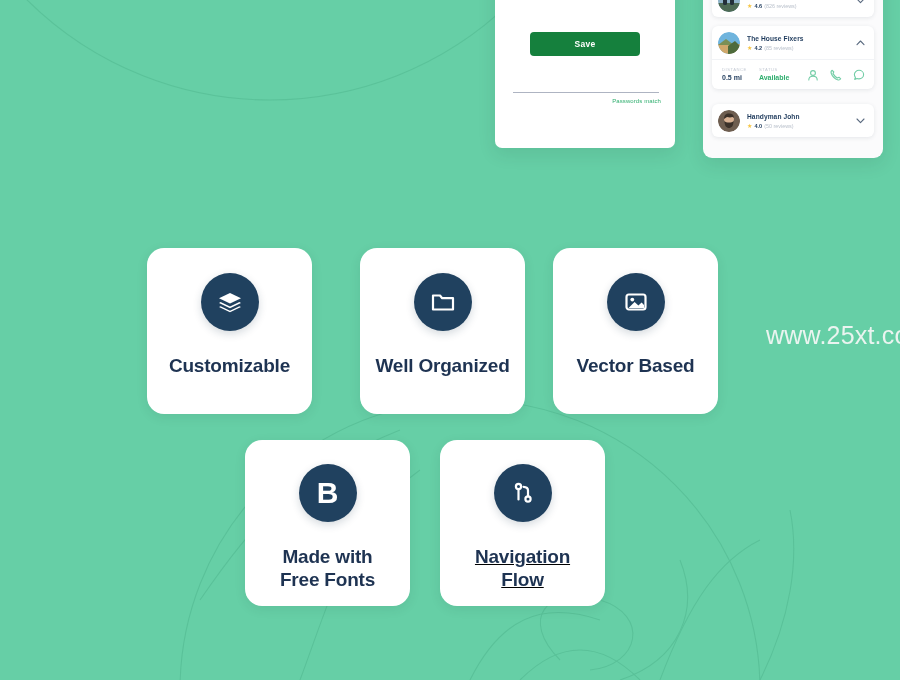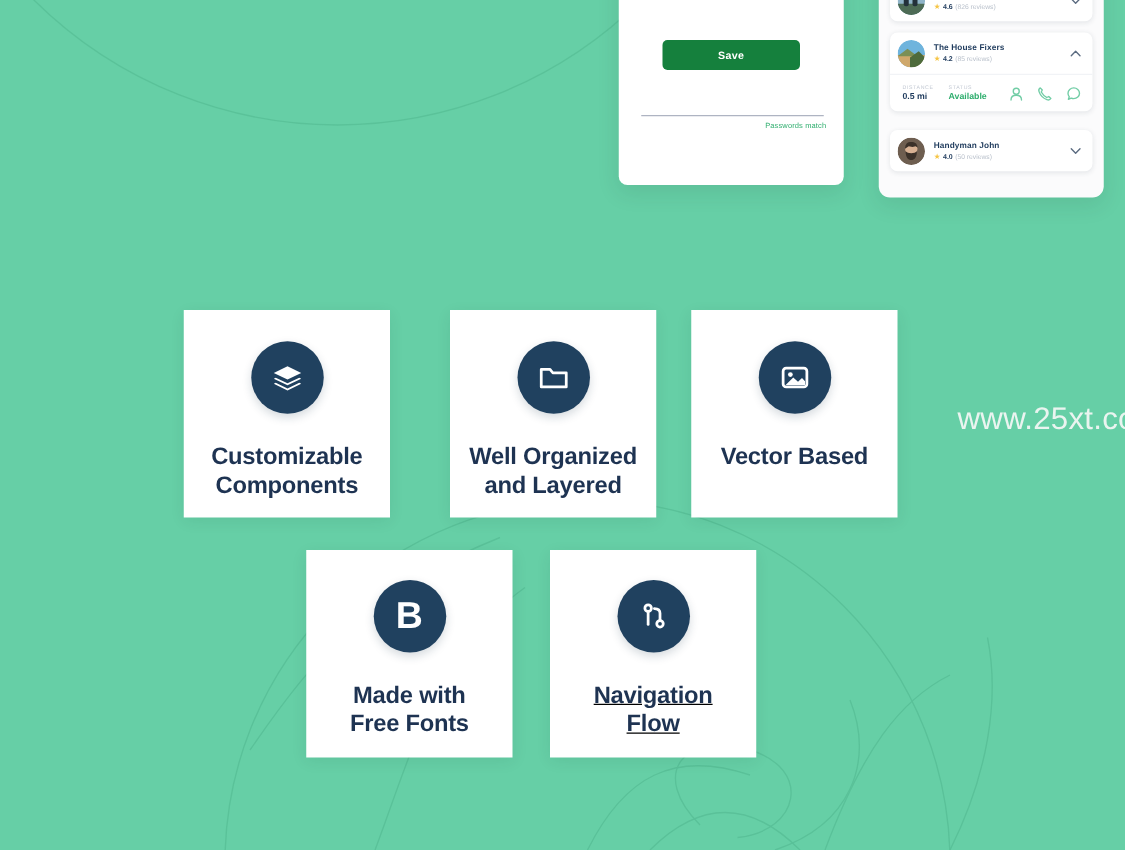--- a/index.html
+++ b/index.html
@@ -178,21 +178,21 @@
     display: flex;
     align-items: center;
     gap: 9px;
   }
   .act-icon { width: 14px; height: 14px; cursor: pointer; }
 
   
   .feature-card {
     position: absolute;
     background: #ffffff;
-    border-radius: 0;
+    border-radius: 17px;
     box-shadow: 0 3px 12px rgba(20,60,45,0.09);
     display: flex;
     flex-direction: column;
     align-items: center;
     box-sizing: border-box;
   }
   .feature-icon-circle {
     border-radius: 50%;
     background: #20415f;
     display: flex;
@@ -392,33 +392,31 @@
   <div class="feature-card" id="card-customizable">
     <div class="feature-icon-circle">
       <svg width="30" height="30" viewBox="0 0 30 30" fill="#ffffff">
         <path d="M15 6 L26 11.3 L15 16.6 L4 11.3 Z"></path>
         <path d="M5.6 15.1 L15 19.6 L24.4 15.1 L26 15.9 L15 21.2 L4 15.9 Z"></path>
         <path d="M5.6 19.2 L15 23.7 L24.4 19.2 L26 20 L15 25.3 L4 20 Z"></path>
       </svg>
     </div>
     <div class="feature-title">
       <div>Customizable</div>
-      <div>Components</div>
     </div>
   </div>
 
   <div class="feature-card" id="card-organized">
     <div class="feature-icon-circle">
       <svg width="30" height="30" viewBox="0 0 30 30" fill="none" stroke="#ffffff" stroke-width="2.2" stroke-linejoin="round" stroke-linecap="round">
         <path d="M5 22.5 L5 8.5 L12 8.5 L14.2 11.2 L25 11.2 L25 22.5 Z"></path>
       </svg>
     </div>
     <div class="feature-title">
       <div>Well Organized</div>
-      <div>and Layered</div>
     </div>
   </div>
 
   <div class="feature-card" id="card-vector">
     <div class="feature-icon-circle">
       <svg width="30" height="30" viewBox="0 0 30 30">
         <rect x="5.5" y="7.5" width="19" height="15" rx="2.4" fill="none" stroke="#ffffff" stroke-width="2.2"></rect>
         <circle cx="11.3" cy="12.6" r="1.9" fill="#ffffff"></circle>
         <path d="M7.5 21 L13.6 15 L17.4 18.4 L20.6 15.4 L23 18 L23 21 Z" fill="#ffffff"></path>
       </svg>

